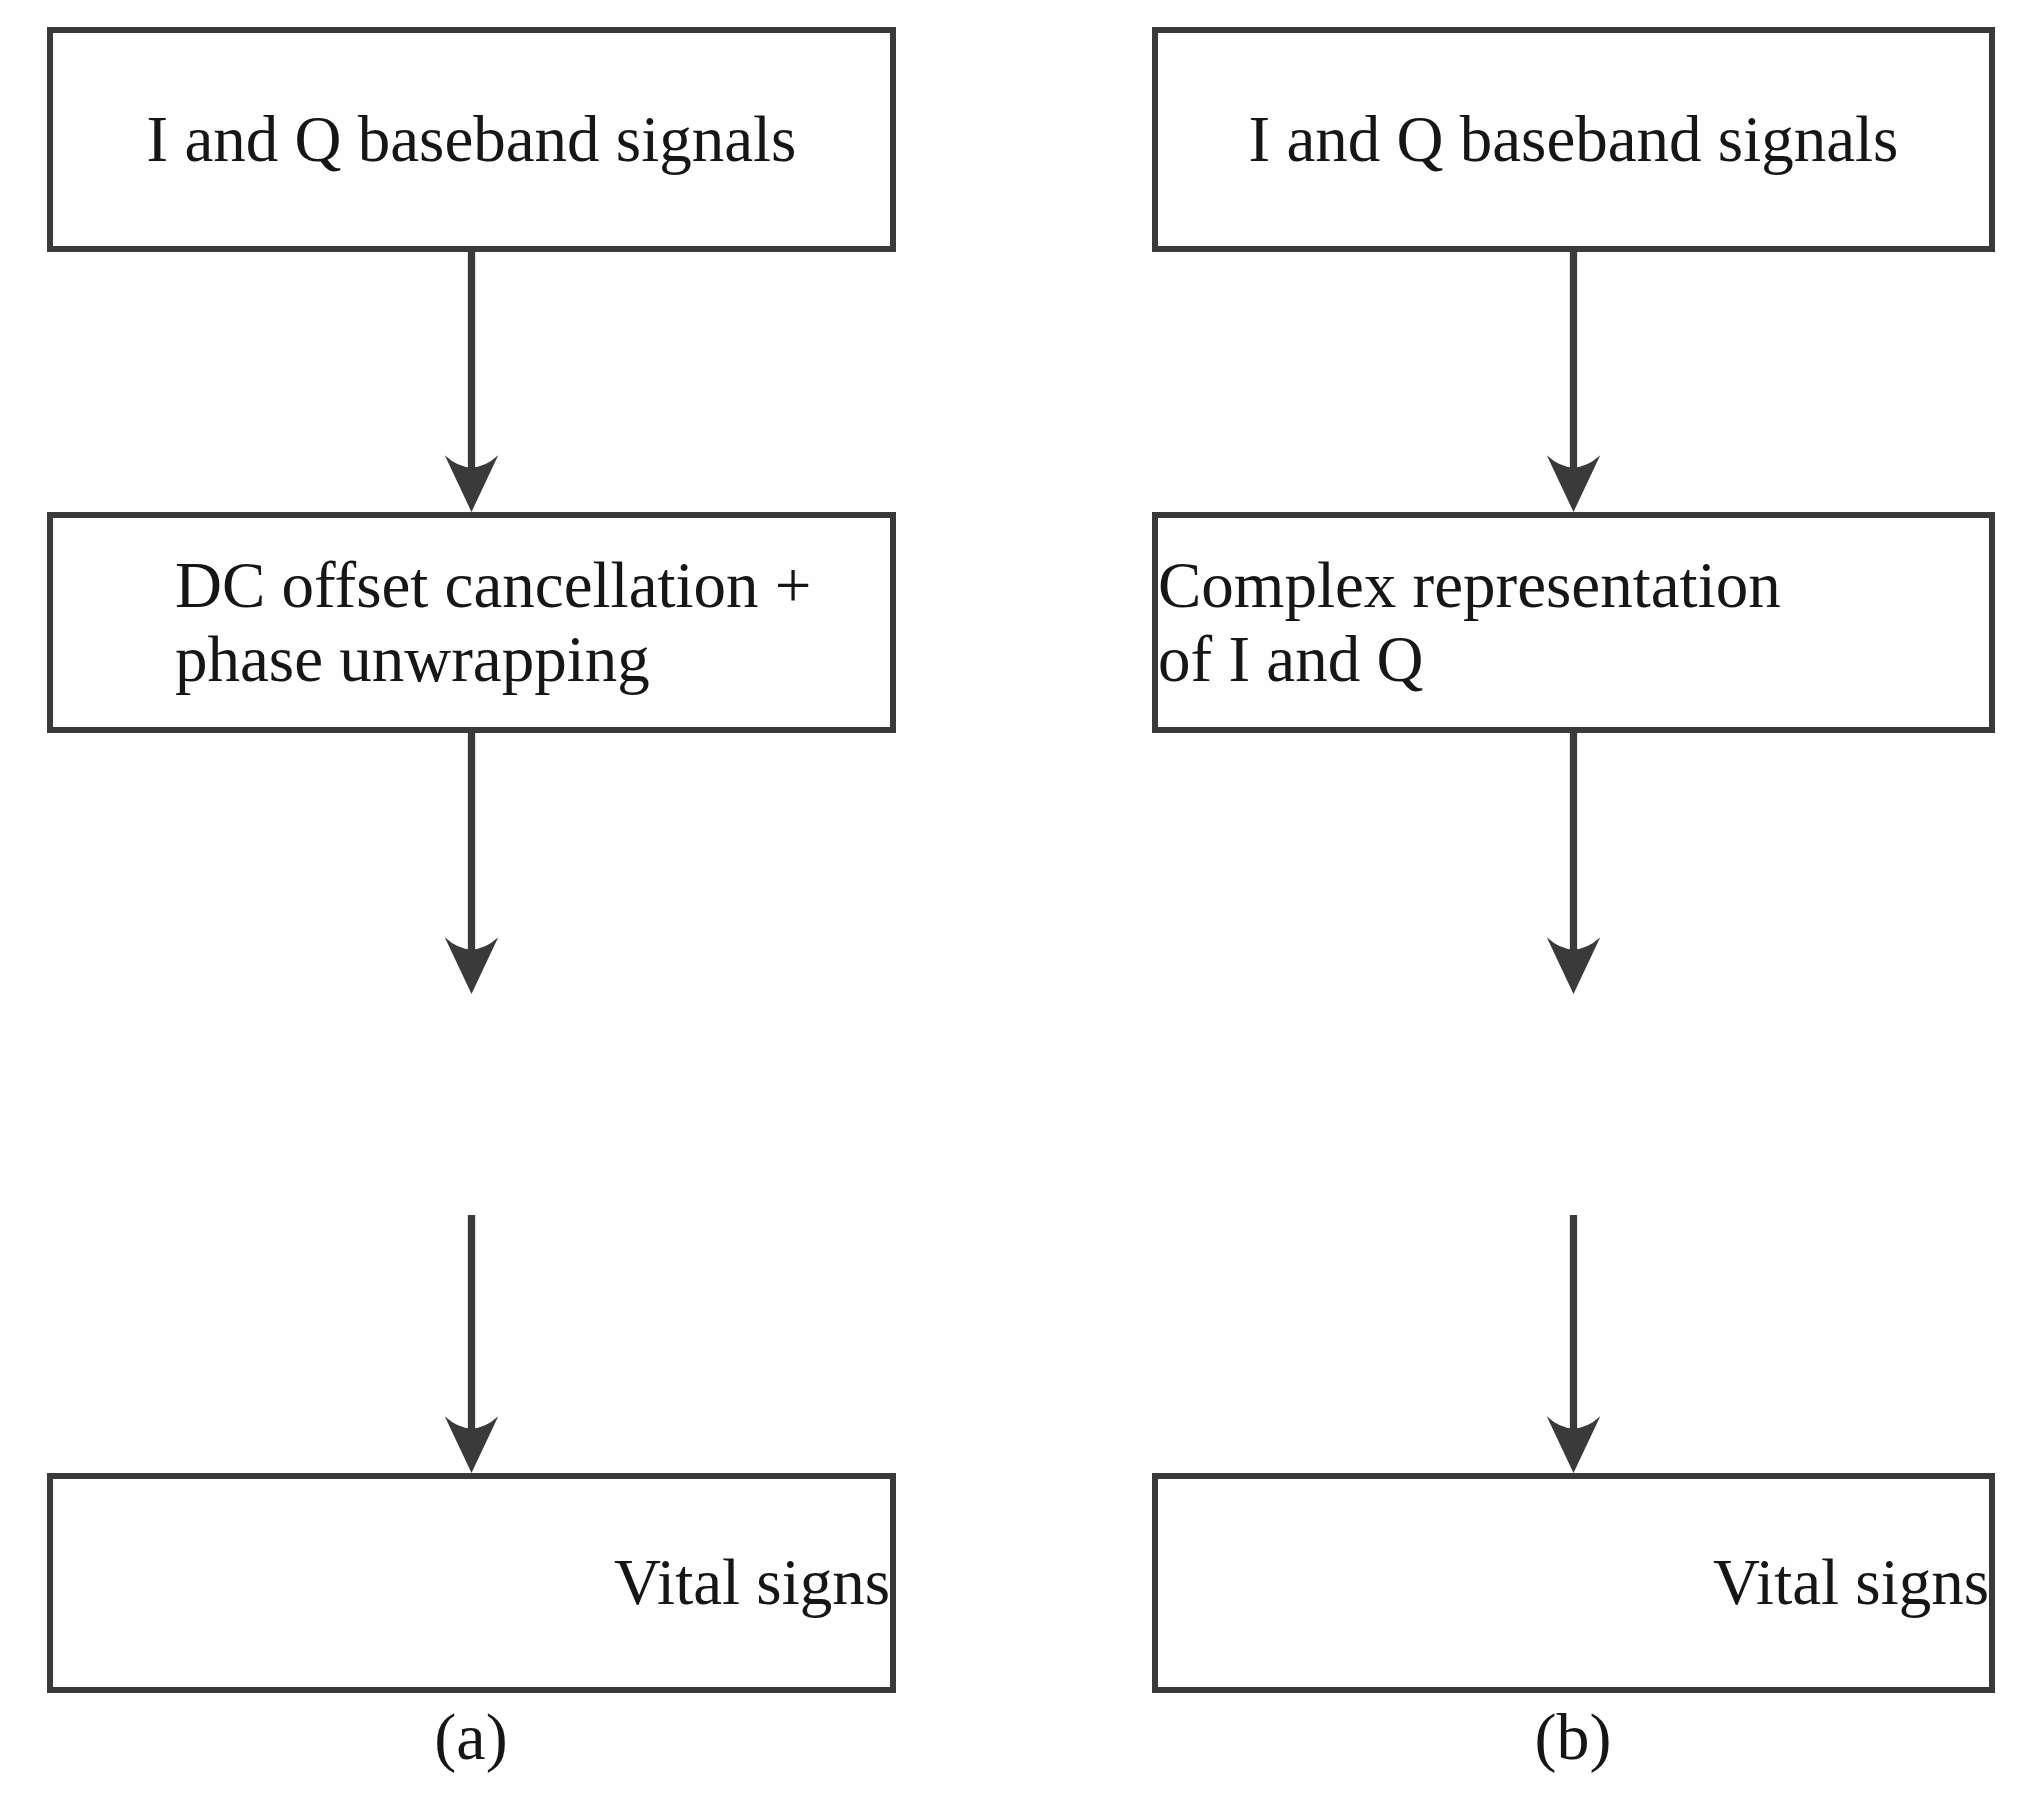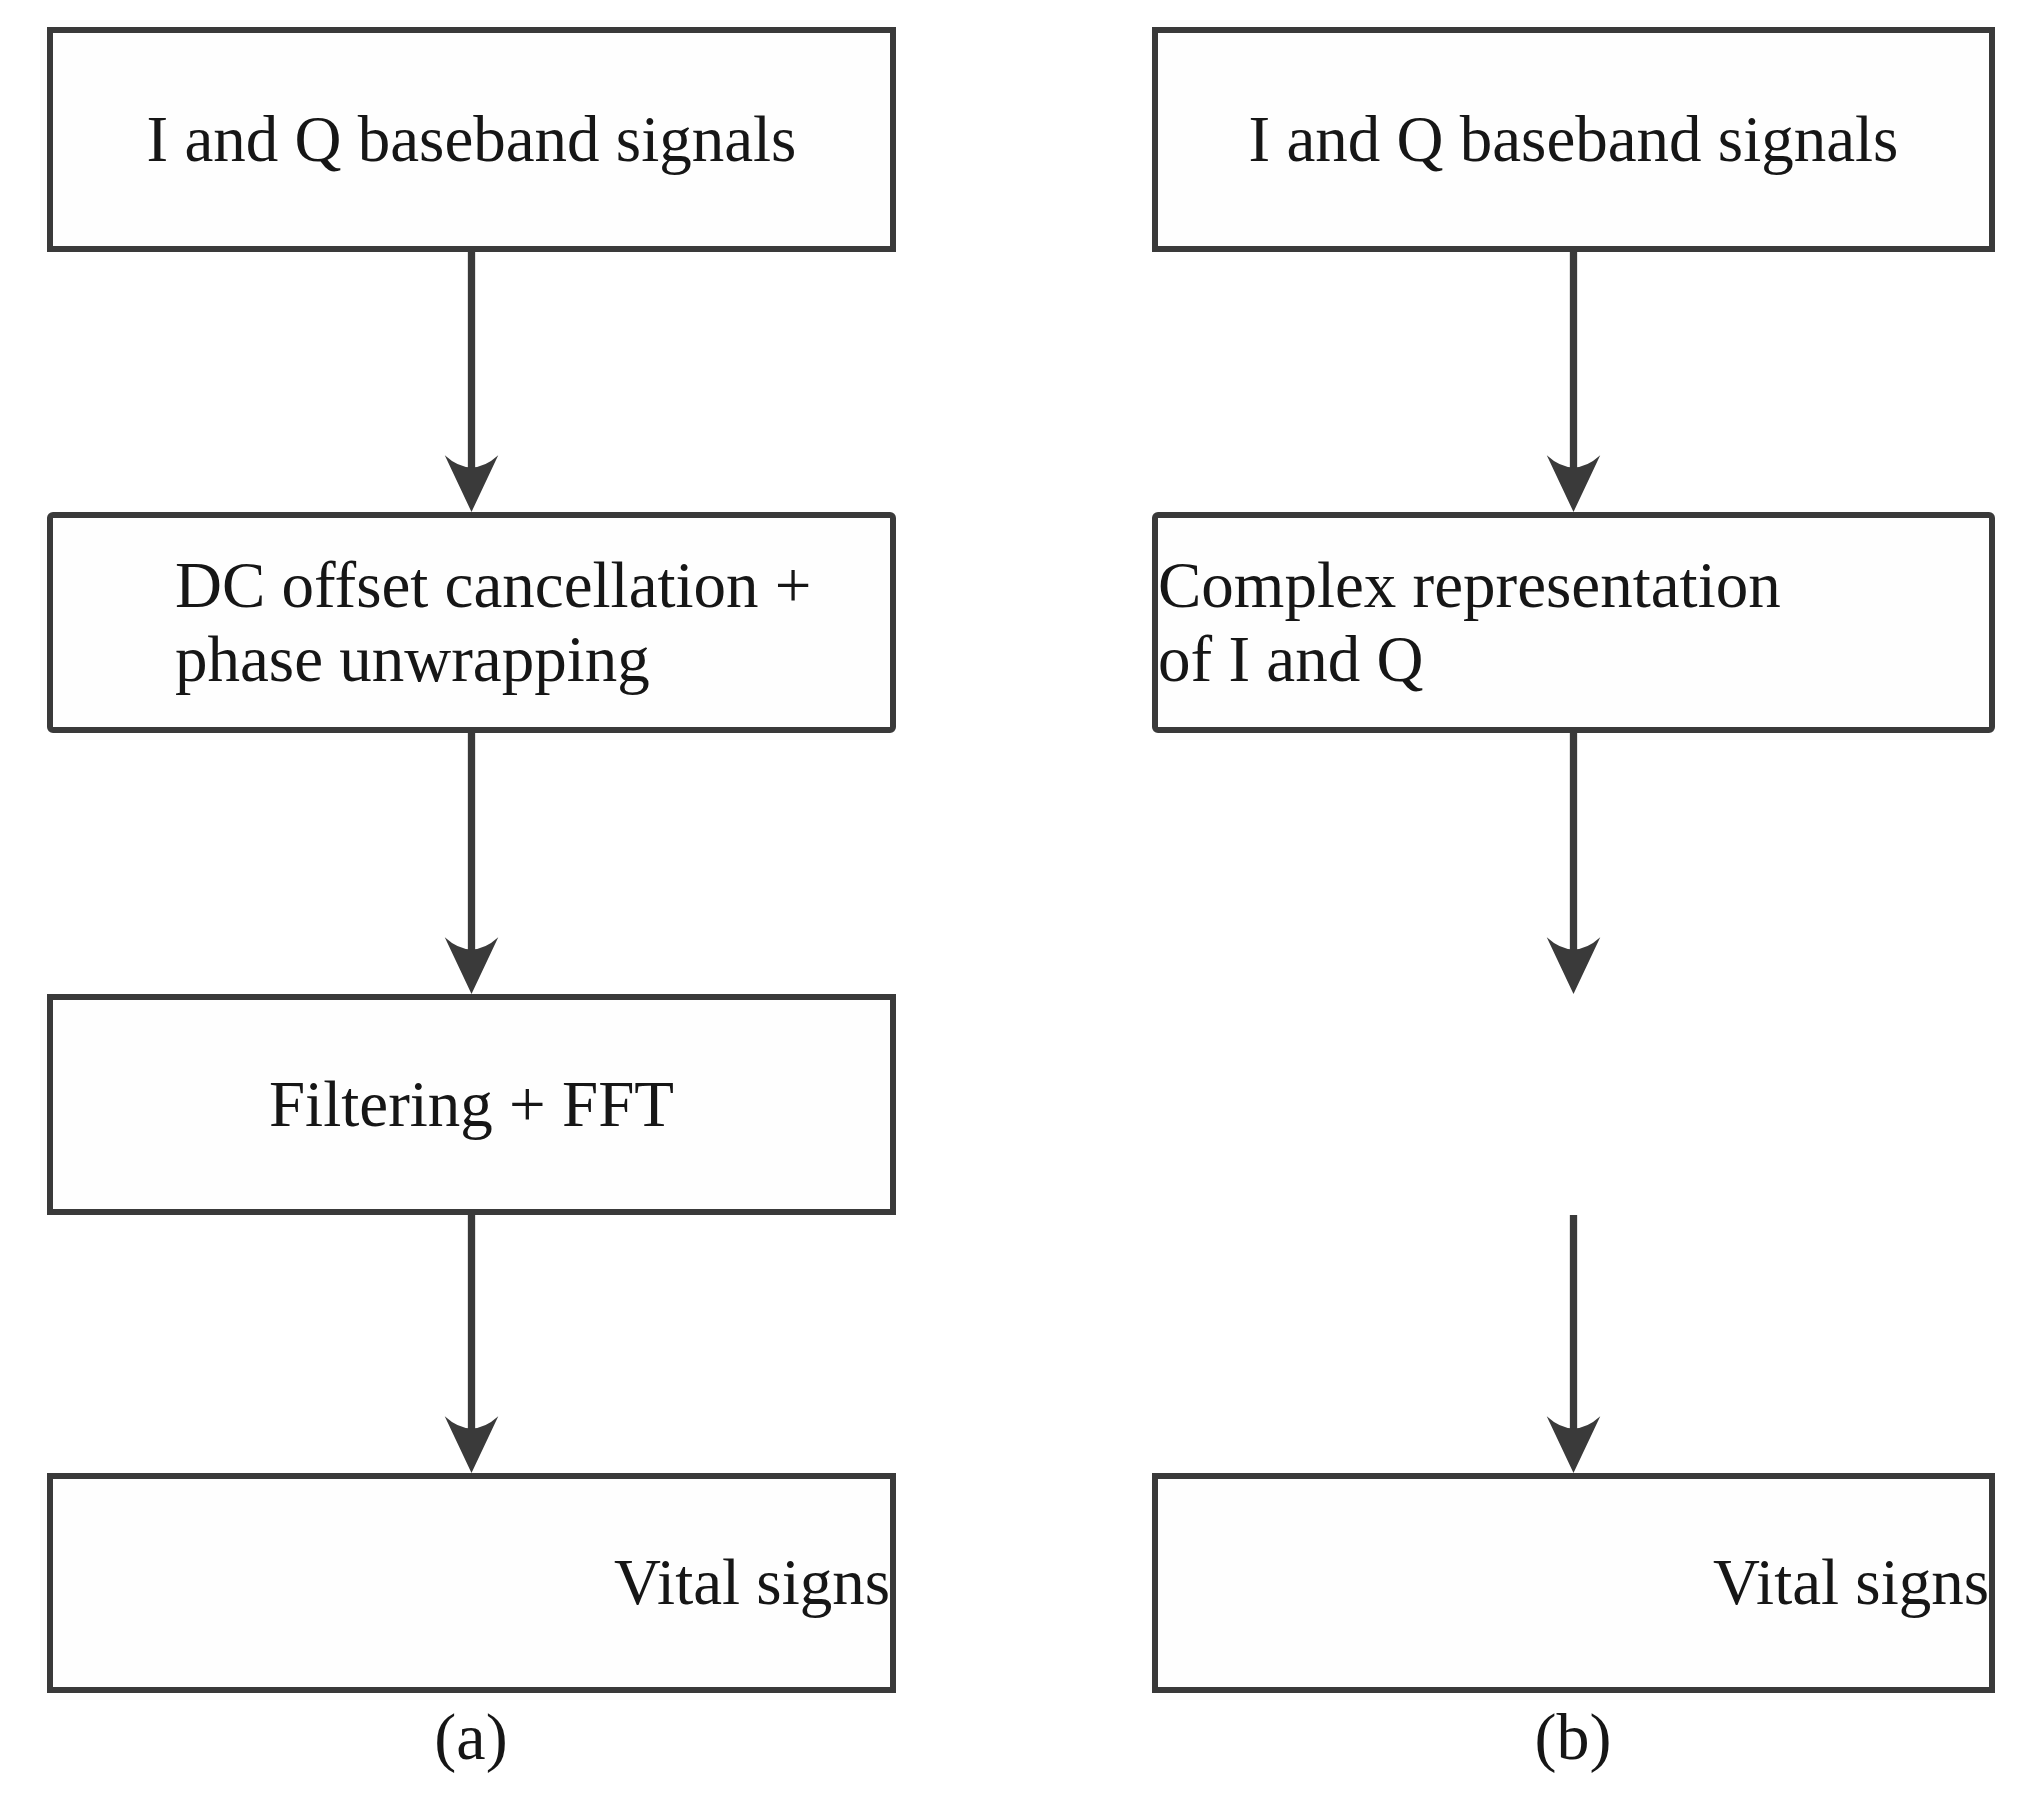--- a/index.html
+++ b/index.html
@@ -36,21 +36,21 @@
   .flow-box .box-text {
     white-space: pre-line;
   }
   .flow-box.align-left {
     justify-content: flex-start;
     text-align: left;
   }
   .col-a { left: 47px;   width: 849px; }
   .col-b { left: 1152px; width: 843px; }
   .row-1 { top: 27px;   height: 225px; }
-  .row-2 { top: 512px;  height: 221px; border-radius: 6px; }
+  .row-2 { top: 512px;  height: 221px; }
   .row-3 { top: 994px; height: 221px; }
   .row-4 { top: 1473px; height: 220px; justify-content: flex-end; }
   .pad-a { padding-left: 122px; }
   .pad-b { }
   .arrow {
     position: absolute;
     display: block;
   }
   .caption {
     position: absolute;
@@ -80,23 +80,20 @@
   <div class="flow-box col-a row-2 align-left pad-a">
     <span class="box-text">DC offset cancellation +
 phase unwrapping</span>
   </div>
 
   <svg class="arrow" style="left:439px; top:733px;" width="65" height="261" viewBox="0 0 80 322">
     <line x1="40" y1="0" x2="40" y2="292" stroke="#3a3a3a" stroke-width="9"></line>
     <path d="M7 252 L40 322 L73 252 Q40 282 7 252 Z" fill="#3a3a3a"></path>
   </svg>
 
-  <div class="flow-box col-a row-3">
-    <span class="box-text">Filtering + FFT</span>
-  </div>
 
   <svg class="arrow" style="left:439px; top:1215px;" width="65" height="258" viewBox="0 0 80 318">
     <line x1="40" y1="0" x2="40" y2="288" stroke="#3a3a3a" stroke-width="9"></line>
     <path d="M7 248 L40 318 L73 248 Q40 278 7 248 Z" fill="#3a3a3a"></path>
   </svg>
 
   <div class="flow-box col-a row-4">
     <span class="box-text">Vital signs</span>
   </div>
 

